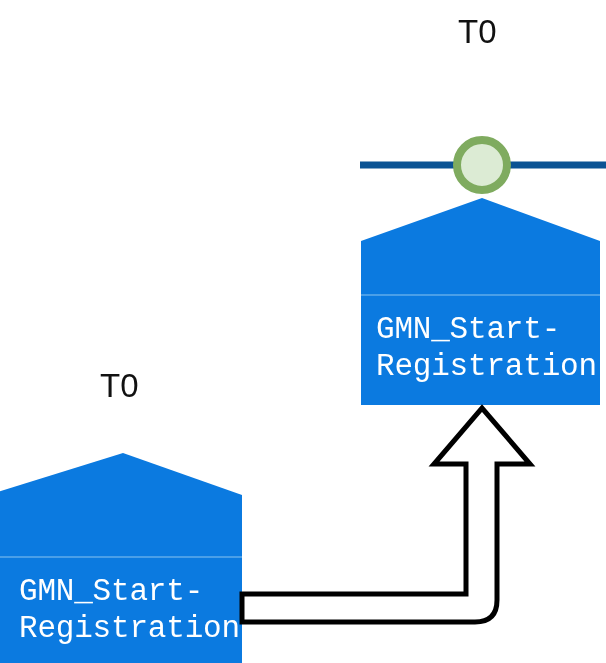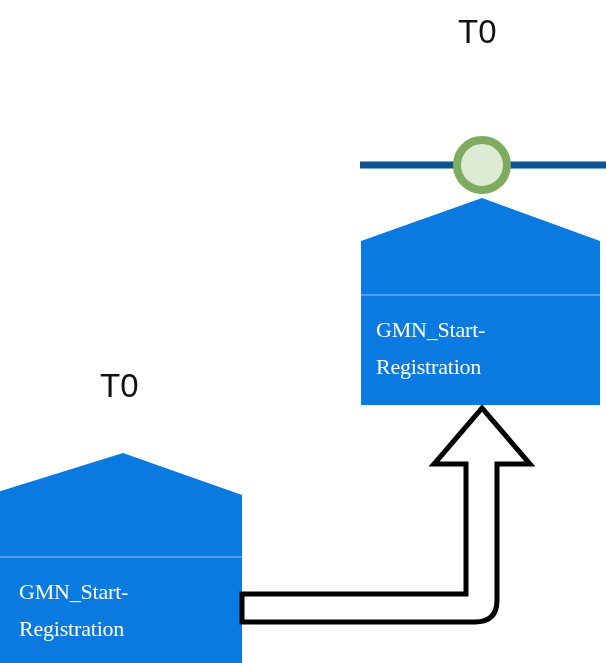--- a/index.html
+++ b/index.html
@@ -21,22 +21,22 @@
   #diagram-svg {
     position: absolute;
     left: 0;
     top: 0;
     width: 606px;
     height: 663px;
   }
   .node-label {
     position: absolute;
     color: #ffffff;
-    font-family: Liberation Serif, serif;
-    font-size: 22px;
+    font-family: Liberation Mono, monospace;
+    font-size: 31px;
     line-height: 37px;
     letter-spacing: -0.2px;
     white-space: pre-line;
     text-align: left;
     pointer-events: none;
   }
   #node-top-label {
     left: 376px;
     top: 311px;
     width: 224px;

